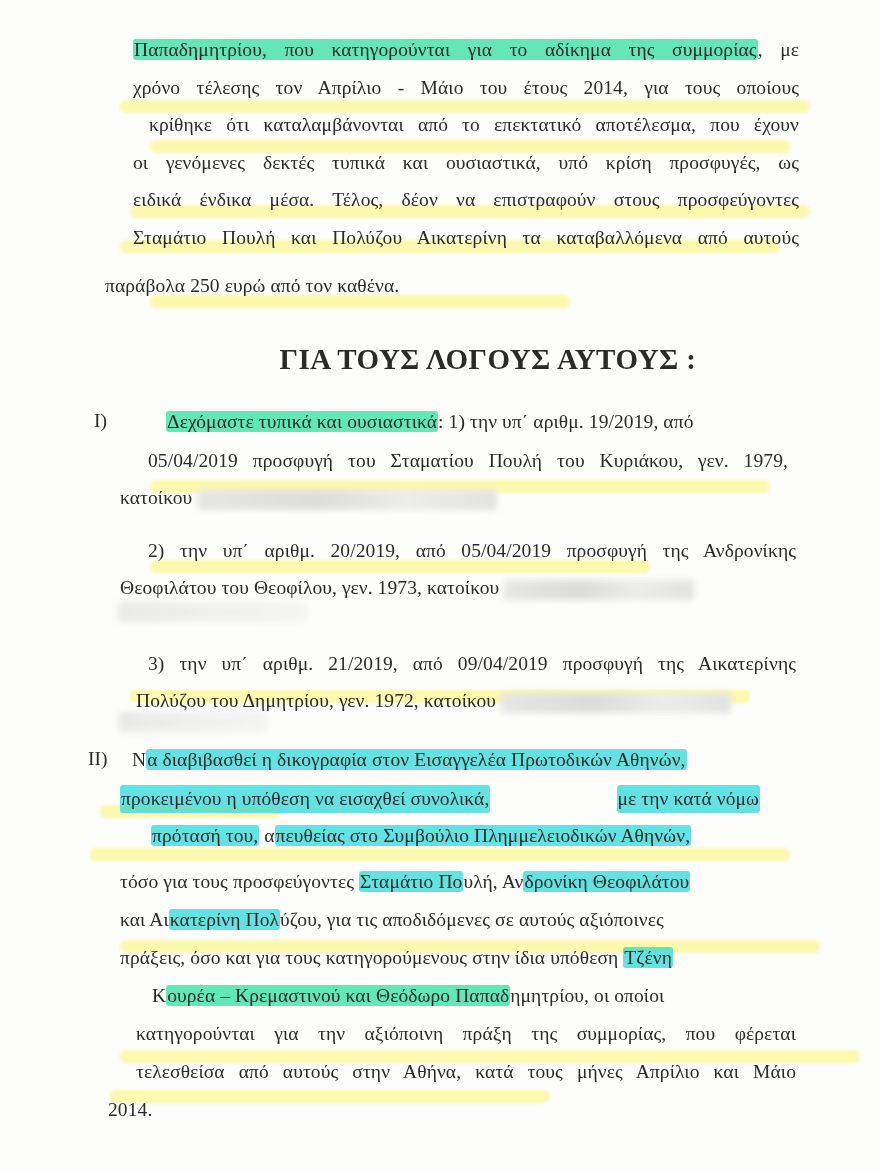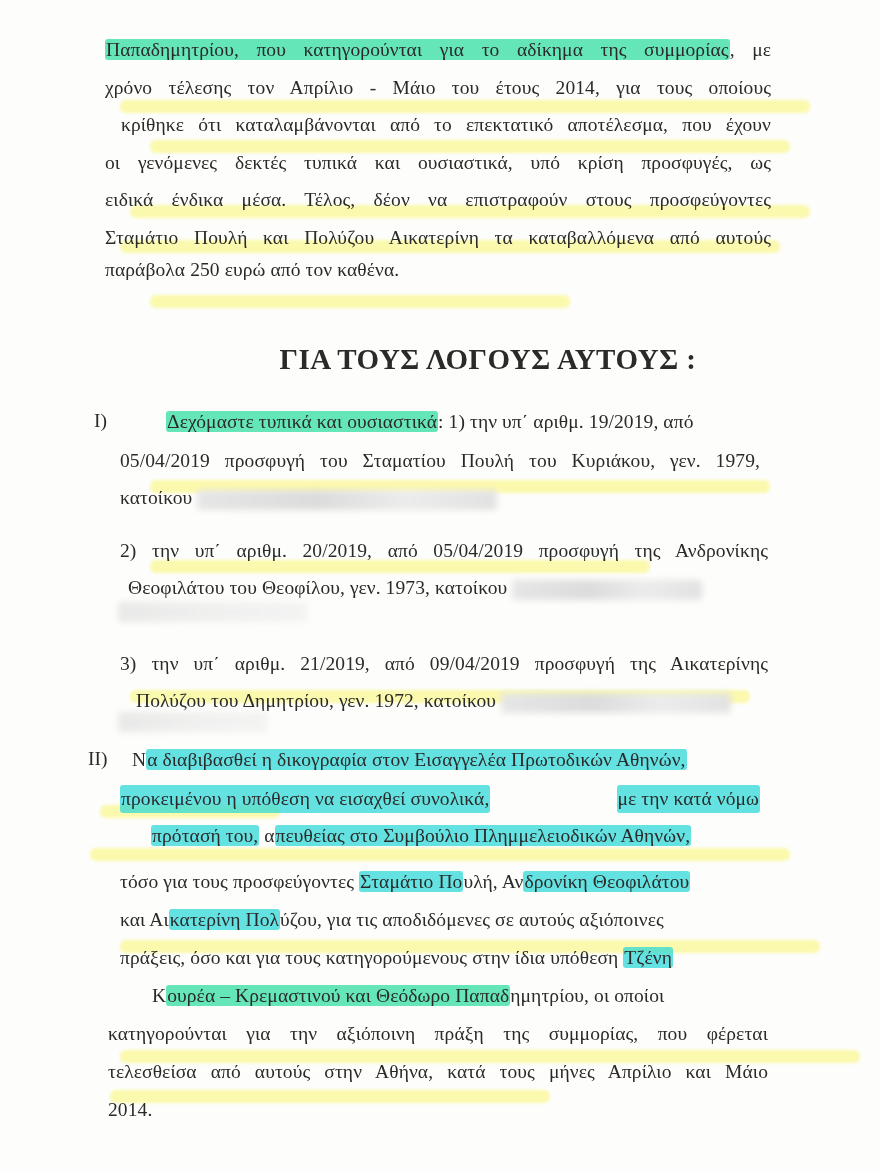--- a/index.html
+++ b/index.html
@@ -26,20 +26,21 @@
       font-size: 19.5px;
       line-height: 28px;
       white-space: nowrap;
       letter-spacing: 0.1px;
       z-index: 2;
     }
     .justify {
       text-align: justify;
       text-align-last: justify;
       white-space: normal;
+      margin-left: 28px;
     }
     .hl-y {
       position: absolute;
       height: 13px;
       background: rgba(250, 245, 110, 0.55);
       border-radius: 6px;
       z-index: 1;
       filter: blur(1.5px);
     }
     .hl-c {
@@ -103,31 +104,31 @@
   <div class="hl-y" style="left:120px; top:940px; width:700px;"></div>
   <div class="hl-y" style="left:120px; top:1050px; width:740px;"></div>
   <div class="hl-y" style="left:110px; top:1090px; width:440px;"></div>
 
   <div class="line justify" style="left:105px; top:36px; width:666px;"><span class="hl-g">Παπαδημητρίου, που κατηγορούνται για το αδίκημα της συμμορίας</span><span>, με</span></div>
   <div class="line justify" style="left:105px; top:74px; width:666px;">χρόνο τέλεσης τον Απρίλιο - Μάιο του έτους 2014, για τους οποίους</div>
   <div class="line justify" style="left:105px; top:149px; width:666px;">οι γενόμενες δεκτές τυπικά και ουσιαστικά, υπό κρίση προσφυγές, ως</div>
   <div class="line justify" style="left:121px; top:111px; width:650px;">κρίθηκε ότι καταλαμβάνονται από το επεκτατικό αποτέλεσμα, που έχουν</div>
   <div class="line justify" style="left:105px; top:186px; width:666px;">ειδικά ένδικα μέσα. Τέλος, δέον να επιστραφούν στους προσφεύγοντες</div>
   <div class="line justify" style="left:105px; top:224px; width:666px;">Σταμάτιο Πουλή και Πολύζου Αικατερίνη τα καταβαλλόμενα από αυτούς</div>
-  <div class="line" style="left:105px; top:256px;">παράβολα 250 ευρώ από τον καθένα.</div>
+  <div class="line" style="left:105px; top:272px;">παράβολα 250 ευρώ από τον καθένα.</div>
 
   <div class="heading">ΓΙΑ ΤΟΥΣ ΛΟΓΟΥΣ ΑΥΤΟΥΣ :</div>
 
   <div class="marker" style="left:94px; top:410px;">I)</div>
   <div class="line" style="left:142px; top:408px;padding-left:24px;"><span class="hl-g">Δεχόμαστε τυπικά και ουσιαστικά</span><span>: 1) την υπ΄ αριθμ. 19/2019, από</span></div>
   <div class="line justify" style="left:120px; top:447px; width:640px;">05/04/2019 προσφυγή του Σταματίου Πουλή του Κυριάκου, γεν. 1979,</div>
   <div class="line" style="left:120px; top:484px;"><span>κατοίκου</span> <span class="redacted" style="width:300px;"></span></div>
 
   <div class="line justify" style="left:120px; top:537px; width:648px;">2) την υπ΄ αριθμ. 20/2019, από 05/04/2019 προσφυγή της Ανδρονίκης</div>
-  <div class="line" style="left:120px; top:574px;margin-left:8px;"><span>Θεοφιλάτου του Θεοφίλου, γεν. 1973, κατοίκου</span> <span class="redacted" style="width:190px;"></span></div>
+  <div class="line" style="left:120px; top:574px;"><span>Θεοφιλάτου του Θεοφίλου, γεν. 1973, κατοίκου</span> <span class="redacted" style="width:190px;"></span></div>
   <div class="redacted-line" style="left:118px; top:602px; width:190px; opacity:0.8;"></div>
 
   <div class="line justify" style="left:120px; top:650px; width:648px;">3) την υπ΄ αριθμ. 21/2019, από 09/04/2019 προσφυγή της Αικατερίνης</div>
   <div class="line" style="left:120px; top:687px;margin-left:16px;"><span>Πολύζου του Δημητρίου, γεν. 1972, κατοίκου</span> <span class="redacted" style="width:230px;"></span></div>
   <div class="redacted-line" style="left:118px; top:712px; width:150px; opacity:0.8;"></div>
 
   <div class="marker" style="left:88px; top:748px;">II)</div>
   <div class="line" style="left:132px; top:746px;"><span>Ν</span><span class="hl-c">α διαβιβασθεί η δικογραφία στον Εισαγγελέα Πρωτοδικών Αθηνών,</span></div>
   <div class="line" style="left:120px; top:785px; width:640px; display:flex; justify-content:space-between;">
       <span class="hl-c">προκειμένου η υπόθεση να εισαχθεί συνολικά,</span>

